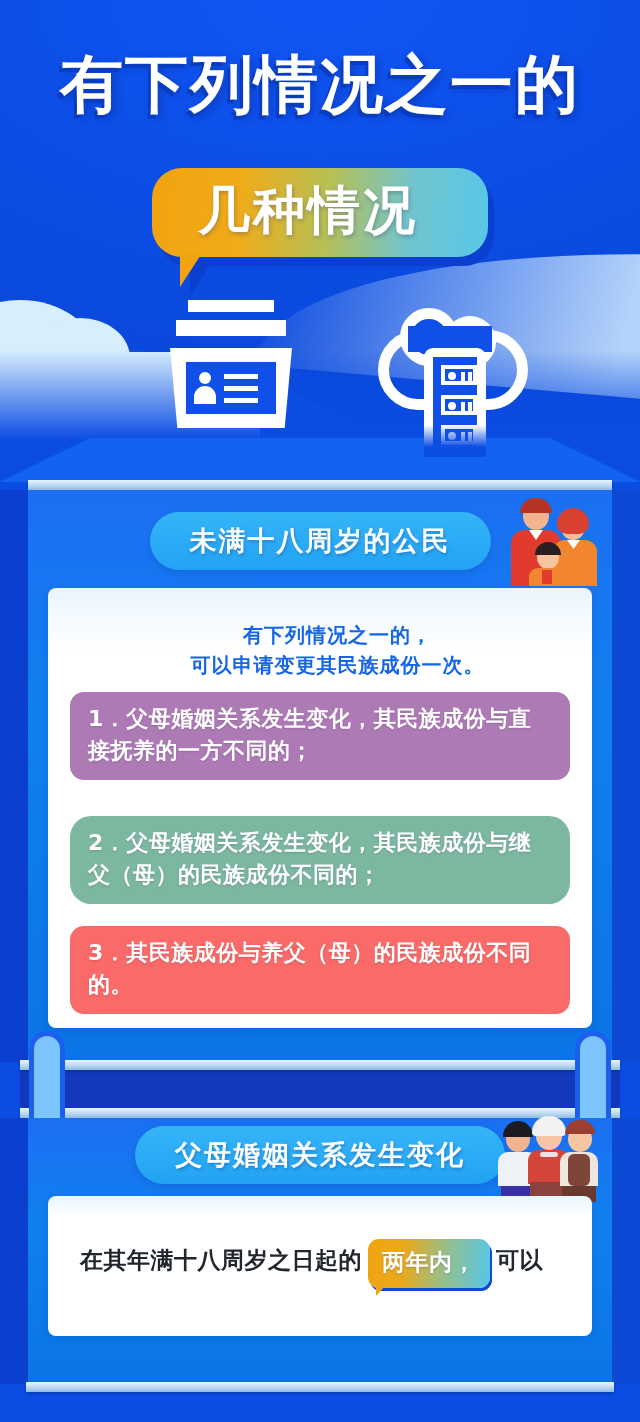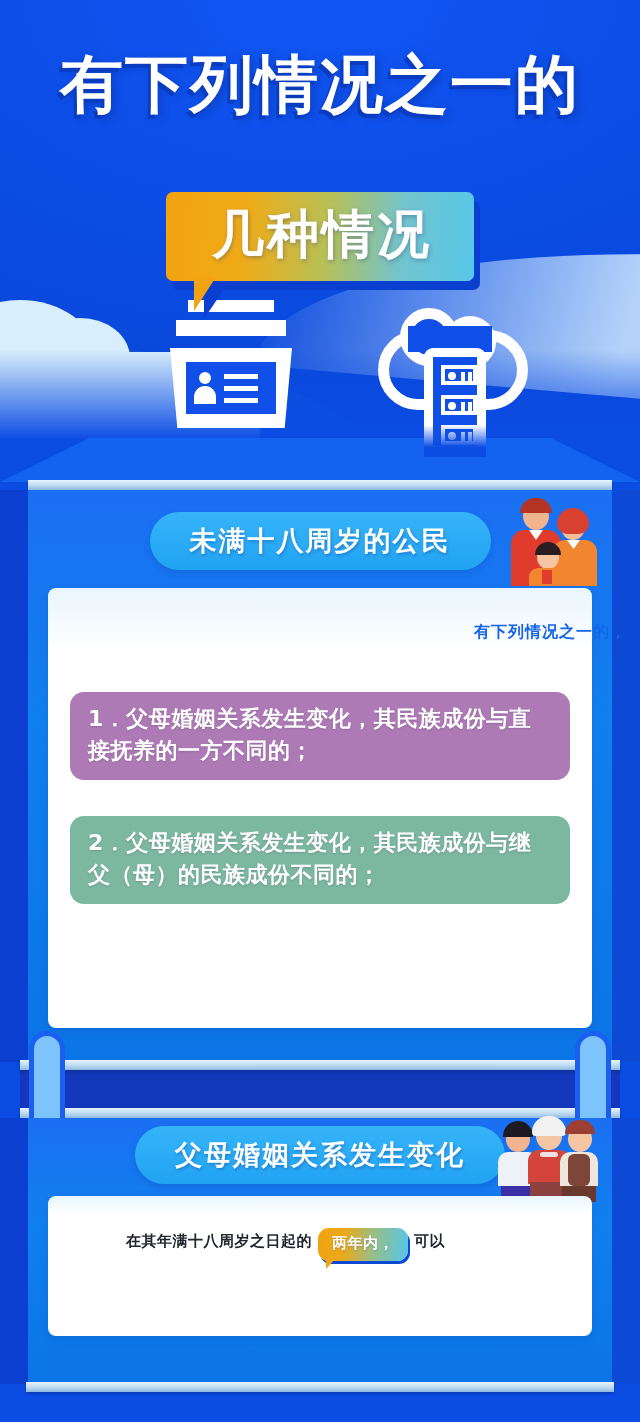--- a/index.html
+++ b/index.html
@@ -45,24 +45,23 @@
 
   
   .title-main {
     position:absolute; top:52px; left:0; width:640px; text-align:center;
     font-size:63px; font-weight:bold; color:#ffffff; letter-spacing:2px;
     line-height:1.05; z-index:6;
     text-shadow: -3px 4px 0 #0a3cc0, 3px 3px 8px rgba(8,40,140,.45);
   }
   .badge-wrap { position:absolute; top:168px; left:0; width:640px; z-index:6; display:flex; justify-content:center; }
   .badge {
-    position:relative; padding:14px 42px 18px 46px; border-radius:7px;
+    position:relative; padding:14px 70px 18px 46px; border-radius:30px;
     background:linear-gradient(96deg,#f2a310 0%,#f0ab18 26%,#b7c055 52%,#72c4cd 76%,#57c8ea 100%);
     box-shadow:6px 9px 0 #0b3fd0;
-    margin-top:24px;
   }
   .badge-text {
     font-size:52px; font-weight:bold; color:#ffffff; letter-spacing:3px;
     line-height:1.1; display:block;
     text-shadow:1px 2px 4px rgba(40,60,120,.35);
   }
   .badge-tail {
     position:absolute; left:28px; bottom:-30px; width:0; height:0;
     border-left:22px solid #f2a310;
     border-bottom:34px solid transparent;
@@ -161,38 +160,38 @@
   
   .card {
     position:absolute; left:48px; width:544px; border-radius:8px;
     background:linear-gradient(180deg,#e9f5fd 0%,#ffffff 14%,#ffffff 100%);
     box-shadow:0 3px 8px rgba(6,40,120,.12);
   }
   .card-a { top:588px; height:440px; }
   .card-b { top:1196px; height:140px; }
 
   .intro {
-    position:absolute; left:0; width:579px; top:32px; text-align:right;
-    font-size:16px; font-weight:bold; color:#1565e8; line-height:1.5; letter-spacing:1px;
+    position:absolute; left:0; width:579px; top:32px; text-align:center;
+    font-size:20px; font-weight:bold; color:#1565e8; line-height:1.5; letter-spacing:1px;
   }
 
   .item {
     position:absolute; left:22px; width:500px; border-radius:14px;
     padding:11px 18px 13px 18px;
     font-size:22px; font-weight:bold; color:#fff; line-height:1.45; letter-spacing:.5px;
     text-shadow:0 1px 2px rgba(50,30,70,.18);
   }
   .item1 { top:104px; background:#ad7ab5; }
-  .item2 { top:228px; background:#7cb79f; }
+  .item2 { top:228px; background:#7cb79f;border-radius:21px; }
   .item3 { top:338px; background:#f96a68; }
   .item-body { display:block; text-indent:0; }
 
   .bottom-text {
-    position:absolute; left:32px; width:480px; top:31px;
-    font-size:15px; font-weight:bold; color:#20252e; line-height:1.95; letter-spacing:.5px;margin-left:46px;
+    position:absolute; left:32px; width:480px; top:42px;
+    font-size:23px; font-weight:bold; color:#20252e; line-height:1.95; letter-spacing:.5px;
   }
   .hl {
     position:relative; display:inline-block; vertical-align:-2px;
     margin:0 6px; padding:1px 14px 3px 14px; border-radius:11px;
     background:linear-gradient(96deg,#f2a310 0%,#eaa91c 30%,#96bf8a 62%,#55c6ea 100%);
     color:#fff; box-shadow:2px 3px 0 #0d4ad2;
     text-shadow:0 1px 2px rgba(40,60,120,.3);
   }
   .hl::after {
     content:""; position:absolute; left:8px; bottom:-8px;
@@ -282,30 +281,34 @@
   <div class="pp" style="left:62px;top:44px;width:13px;height:9px;background:#fff;clip-path:polygon(0 0,100% 0,50% 100%);"></div>
   <div class="pp head" style="left:32px;top:50px;width:22px;height:23px;background:#f6c49f;"></div>
   <div class="pp" style="left:30px;top:46px;width:26px;height:13px;border-radius:13px 13px 0 0;background:#2a1e22;"></div>
   <div class="pp" style="left:24px;top:72px;width:36px;height:18px;border-radius:9px 9px 0 0;background:#f2852f;"></div>
   <div class="pp" style="left:37px;top:74px;width:10px;height:14px;background:#e03b2c;"></div>
 </div>
 
 <div class="card card-a">
   <div class="intro">
     <span>有下列情况之一的，</span><br>
+    <span>可以申请变更其民族成份一次。</span>
   </div>
 
   <div class="item item1">
     <span class="item-body"><span>1．</span><span>父母婚姻关系发生变化，其民族成份与直接抚养的一方不同的；</span></span>
   </div>
 
   <div class="item item2">
     <span class="item-body"><span>2．</span><span>父母婚姻关系发生变化，其民族成份与继父（母）的民族成份不同的；</span></span>
   </div>
 
+  <div class="item item3">
+    <span class="item-body"><span>3．</span><span>其民族成份与养父（母）的民族成份不同的。</span></span>
+  </div>
 </div>
 
 <div class="conn-strip"></div>
 <div class="bar bar-mid-1"></div>
 <div class="bar bar-mid-2"></div>
 <div class="connector conn-l"></div>
 <div class="connector conn-r"></div>
 
 <div class="panel-side-l psl-b"></div>
 <div class="panel-side-r psr-b"></div>

